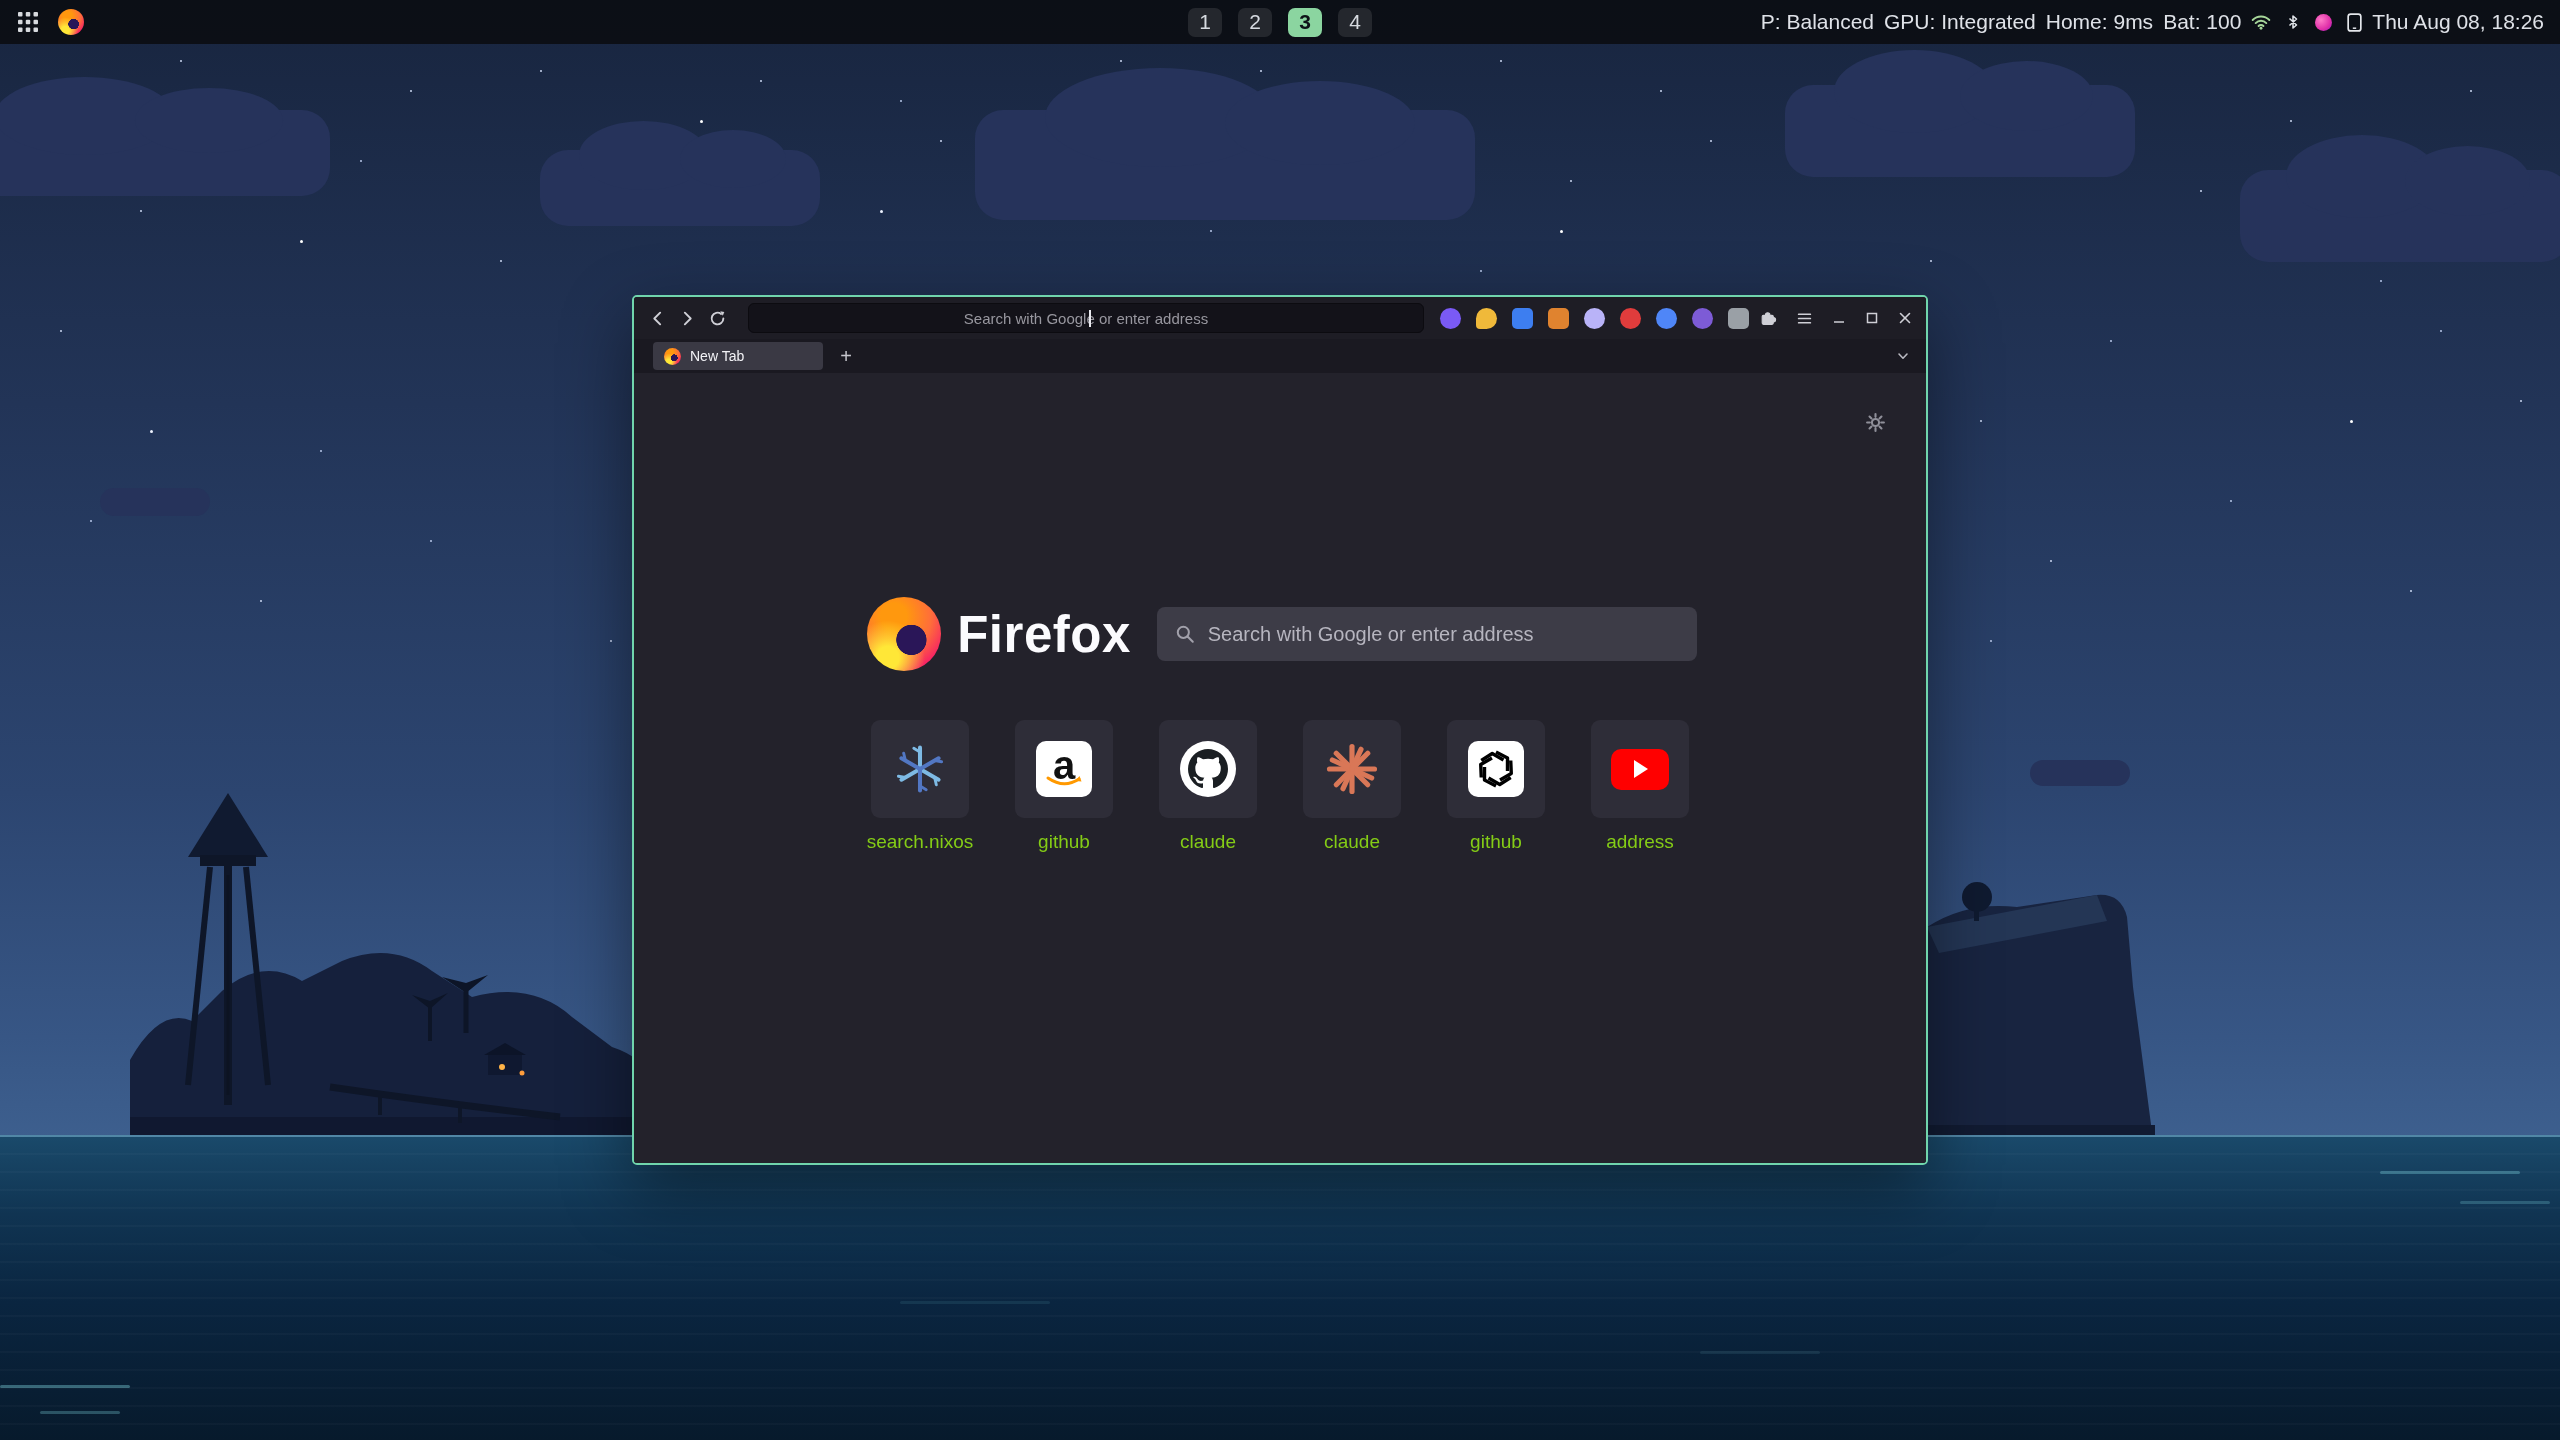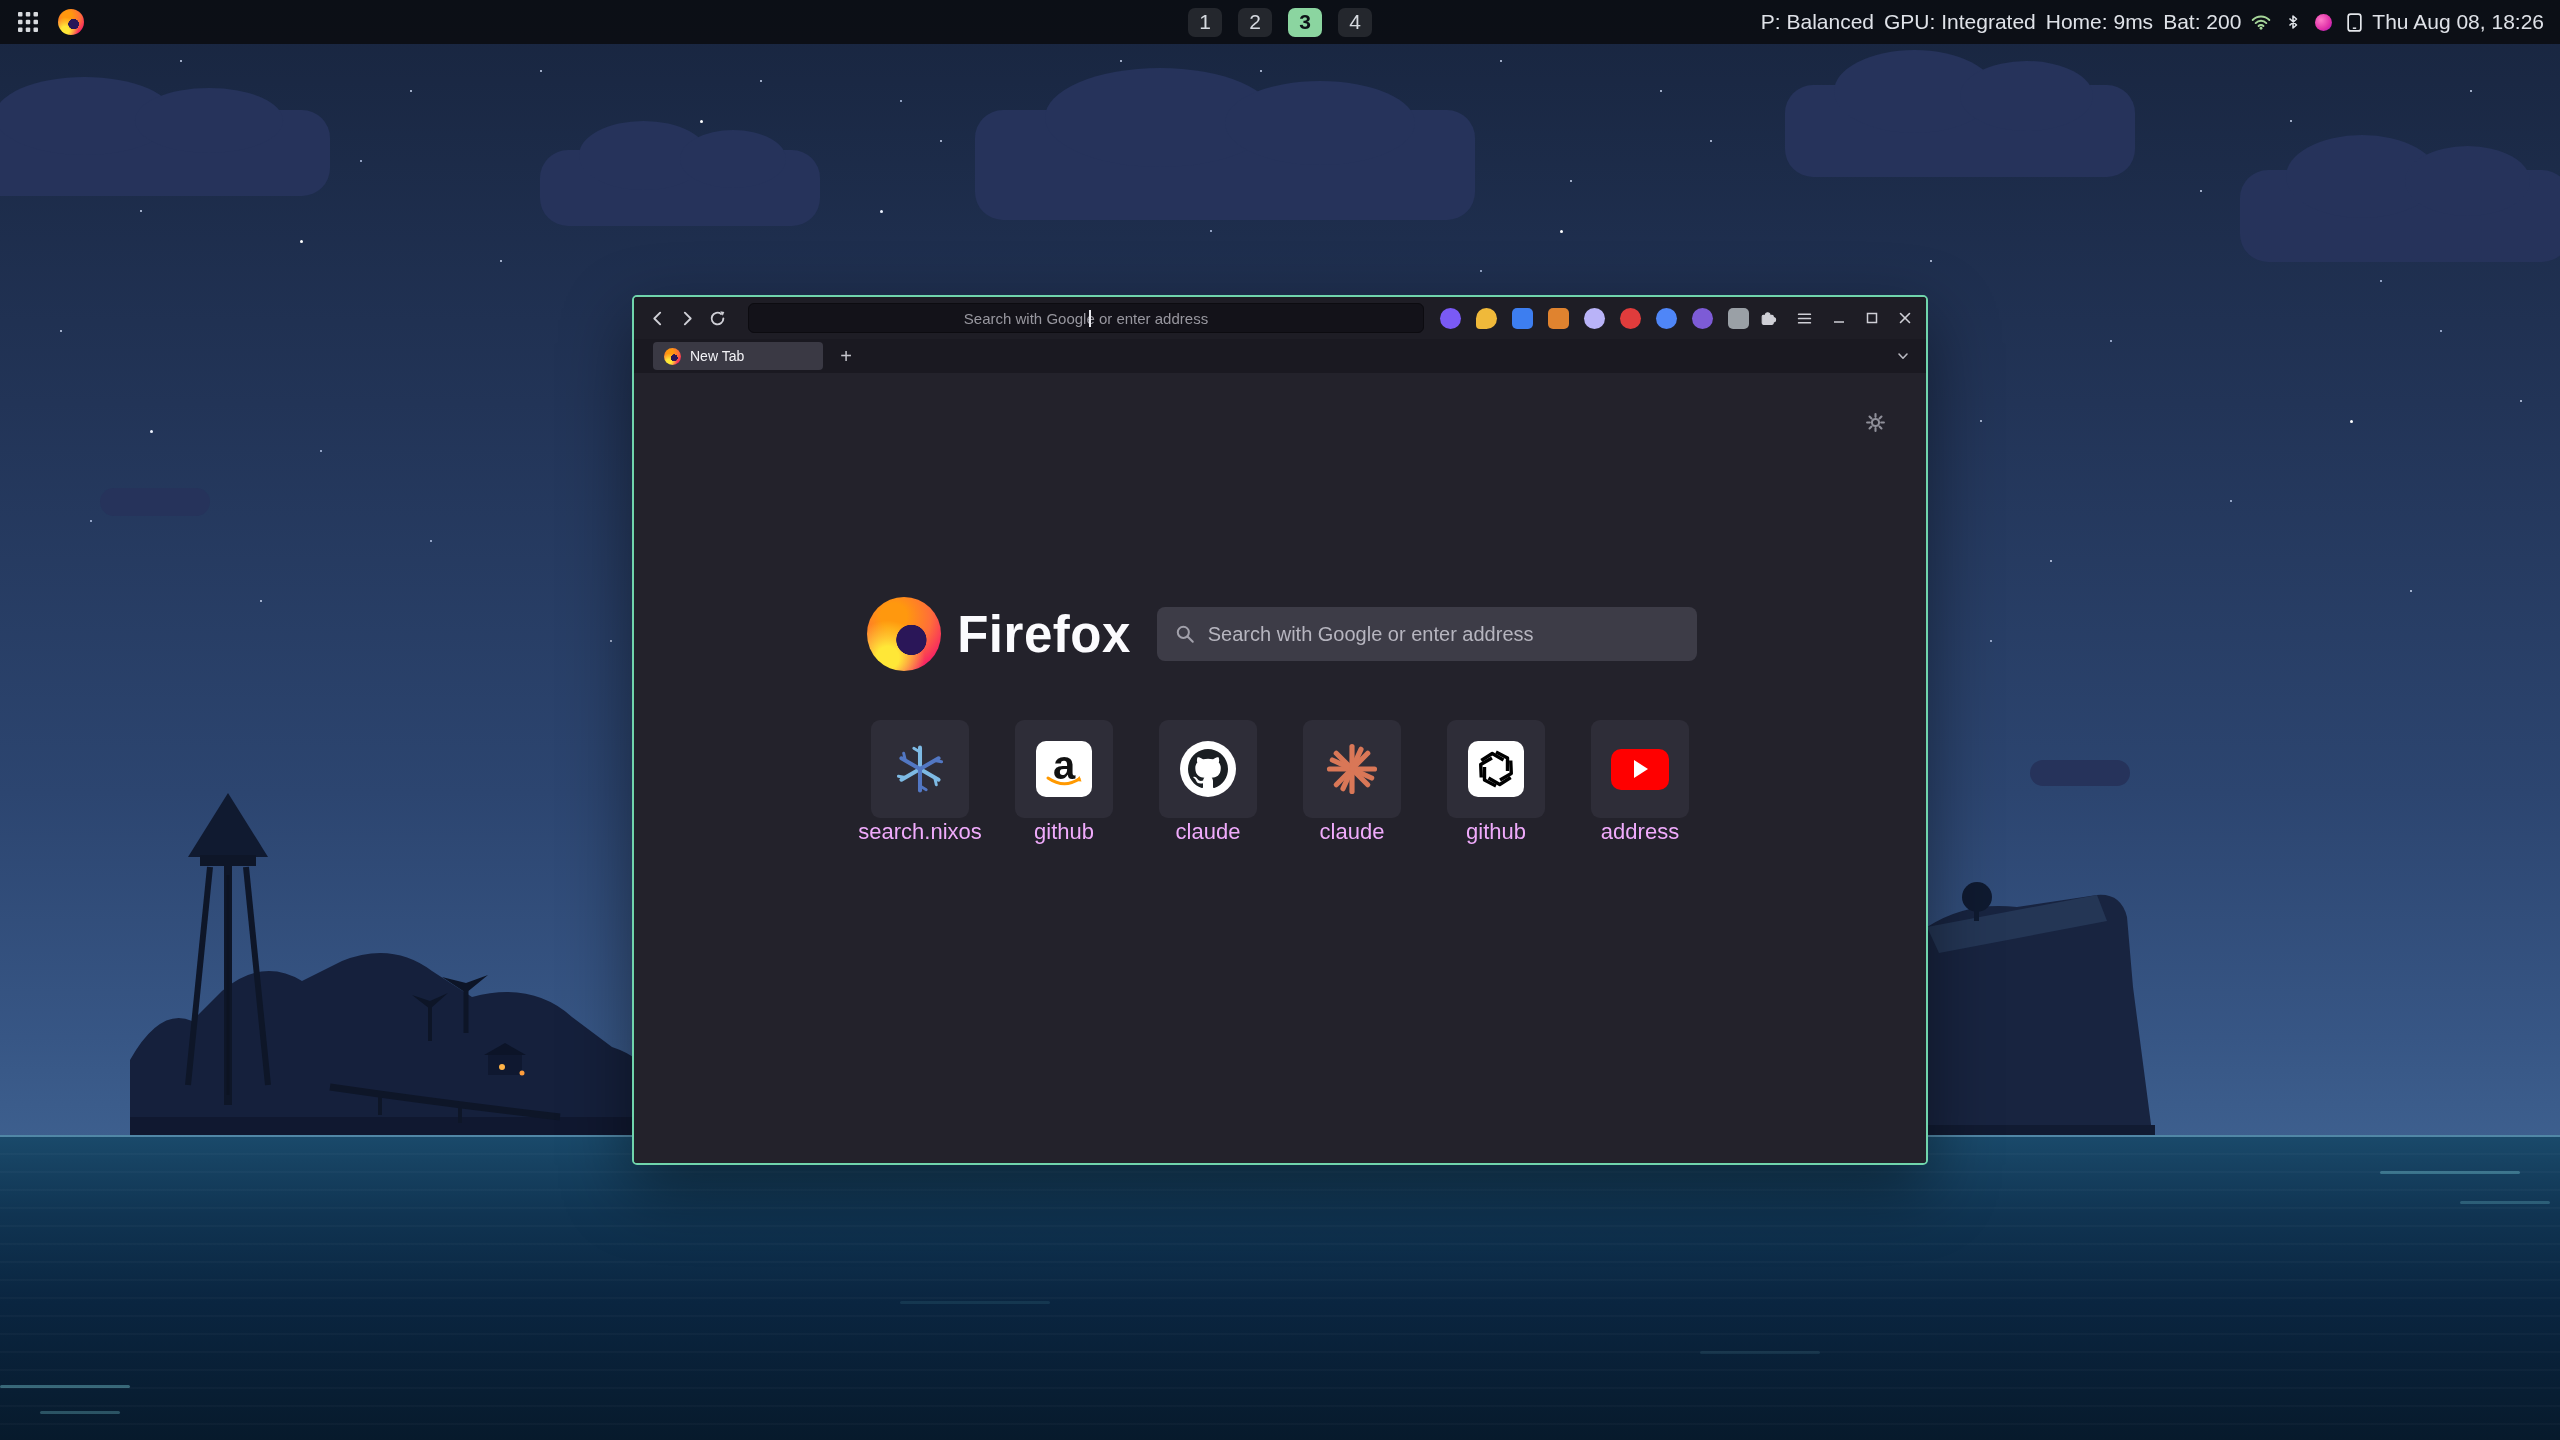--- a/index.html
+++ b/index.html
@@ -91,21 +91,21 @@
 
   .hero { position:absolute; top:224px; left:4px; right:0; display:flex; align-items:center; justify-content:center; gap:16px; }
   .hero-logo { width:74px; height:74px; }
   .wordmark { font-size:51px; font-weight:bold; color:#fbfbfe; letter-spacing:.5px; margin-right:10px; }
   .searchpill { width:540px; height:54px; background:#3d3c47; border-radius:8px; display:flex; align-items:center;
     padding:0 18px; gap:13px; color:#b6b5bf; font-size:20px; }
 
   .shortcuts { position:absolute; top:347px; left:0; right:0; display:flex; justify-content:center; gap:46px; }
   .shortcut { width:98px; display:flex; flex-direction:column; align-items:center; }
   .tile { width:98px; height:98px; background:#2e2d38; border-radius:9px; display:flex; align-items:center; justify-content:center; }
-  .tile-label { margin-top:1px; font-size:22px; color:#f0abfc; }
+  .tile-label { margin-top:13px; font-size:19px; color:#84cc16; }
   .whitebox { width:56px; height:56px; background:#fff; border-radius:10px; display:flex; align-items:center; justify-content:center; position:relative; }
   .whitecircle { width:56px; height:56px; background:#fff; border-radius:50%; display:flex; align-items:center; justify-content:center; }
   .amz-a { font-size:40px; font-weight:bold; color:#111; line-height:1; margin-top:-8px; }
   .amz-smile { position:absolute; bottom:8px; left:10px; }
   .ytbox { width:58px; height:41px; background:#ff0000; border-radius:10px; display:flex; align-items:center; justify-content:center; }
 </style>
 </head>
 <body>
 
 <div class="desktop">
@@ -187,21 +187,21 @@
       <div class="ws">1</div>
       <div class="ws">2</div>
       <div class="ws active">3</div>
       <div class="ws">4</div>
     </div>
 
     <div class="topbar-right">
       <span>P: Balanced</span>
       <span>GPU: Integrated</span>
       <span>Home: 9ms</span>
-      <span>Bat: 200</span>
+      <span>Bat: 100</span>
       <div class="status-icons">
         <svg width="20" height="16" viewBox="0 0 18 14">
           <g fill="none" stroke="#a7d79a" stroke-width="1.7" stroke-linecap="round">
             <path d="M1.5 5.2a10.5 10.5 0 0 1 15 0"></path>
             <path d="M4.2 8a6.6 6.6 0 0 1 9.6 0"></path>
             <path d="M6.8 10.6a3 3 0 0 1 4.4 0"></path>
           </g>
           <circle cx="9" cy="12.6" r="1.3" fill="#a7d79a"></circle>
         </svg>
         <svg width="14" height="18" viewBox="0 0 14 16">

